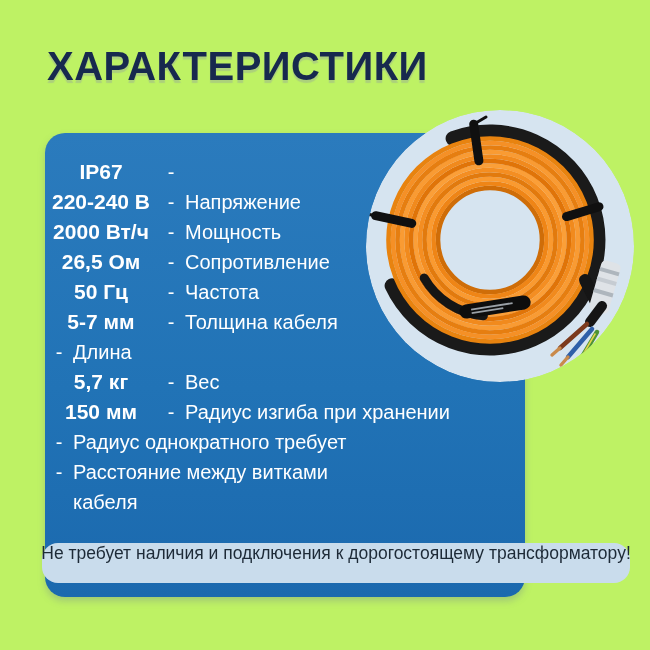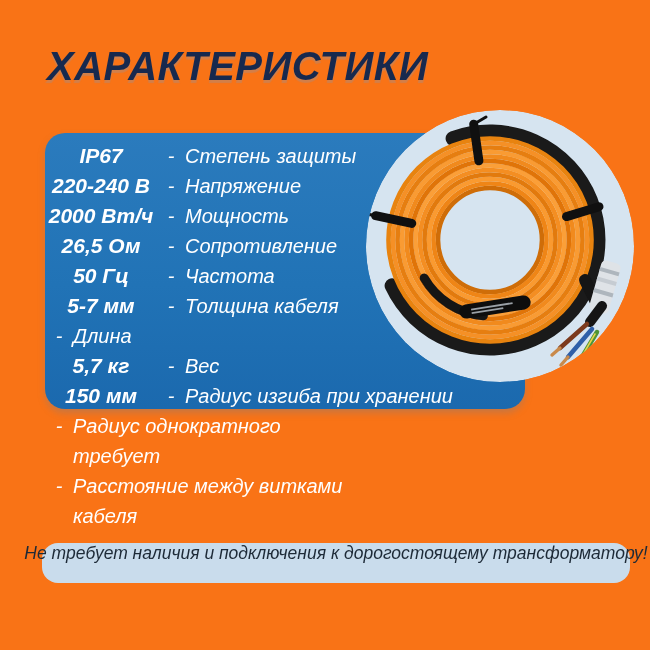--- a/index.html
+++ b/index.html
@@ -1,46 +1,45 @@
 <!DOCTYPE html>
 <html><head>
 <meta charset="utf-8">
 <style>
   * { margin: 0; padding: 0; box-sizing: border-box; }
   html, body { background: #f4f4f4; }
   .stage {
     position: relative;
     width: 650px;
     height: 650px;
-    background: #f97316;
+    background: #bef264;
     overflow: hidden;
     font-family: "Liberation Sans", sans-serif;
-    font-style: italic;
   }
   .page-title {
     position: absolute;
     left: 47px;
     top: 44px;
     font-size: 40px;
     font-weight: bold;
     letter-spacing: 0.5px;
     color: #17294e;
     text-shadow: 0 3px 1px rgba(140,150,165,0.35);
     white-space: nowrap;
   }
   .spec-panel {
     position: absolute;
     left: 45px;
     top: 133px;
     width: 480px;
-    height: 276px;
+    height: 464px;
     border-radius: 20px;
     background: linear-gradient(180deg, #2b7bbd 0%, #2173b6 55%, #1b69ae 100%);
     box-shadow: 0 4px 7px rgba(110,125,145,0.35);
-    padding-top: 8px;
+    padding-top: 24px;
     z-index: 1;
   }
   .spec-row {
     display: flex;
     align-items: flex-start;
     line-height: 30px;
     color: #ffffff;
   }
   .spec-value {
     width: 112px;
@@ -93,21 +92,20 @@
 
 <div class="stage">
 
   <div class="page-title">ХАРАКТЕРИСТИКИ</div>
 
   <div class="spec-panel">
     <div id="spec-list">
   <div class="spec-row">
     <span class="spec-value">IP67</span>
     <span class="spec-sep">-</span>
-    <span class="spec-label">Степень защиты</span>
   </div>
 
   <div class="spec-row">
     <span class="spec-value">220-240 В</span>
     <span class="spec-sep">-</span>
     <span class="spec-label">Напряжение</span>
   </div>
 
   <div class="spec-row">
     <span class="spec-value">2000 Вт/ч</span>

